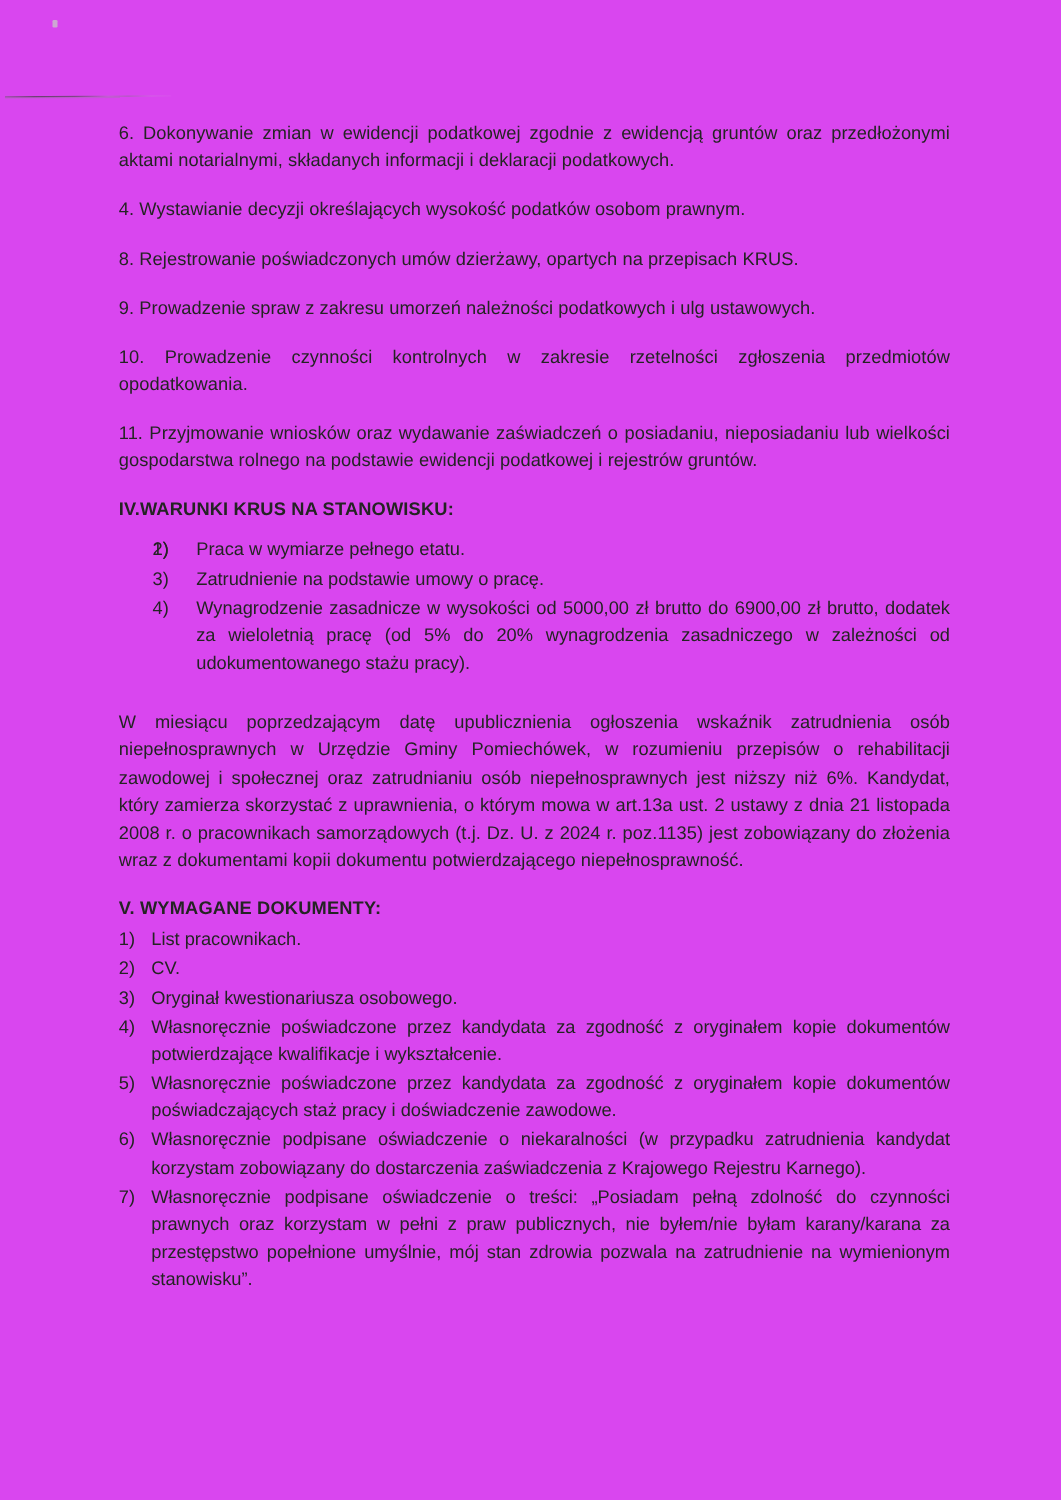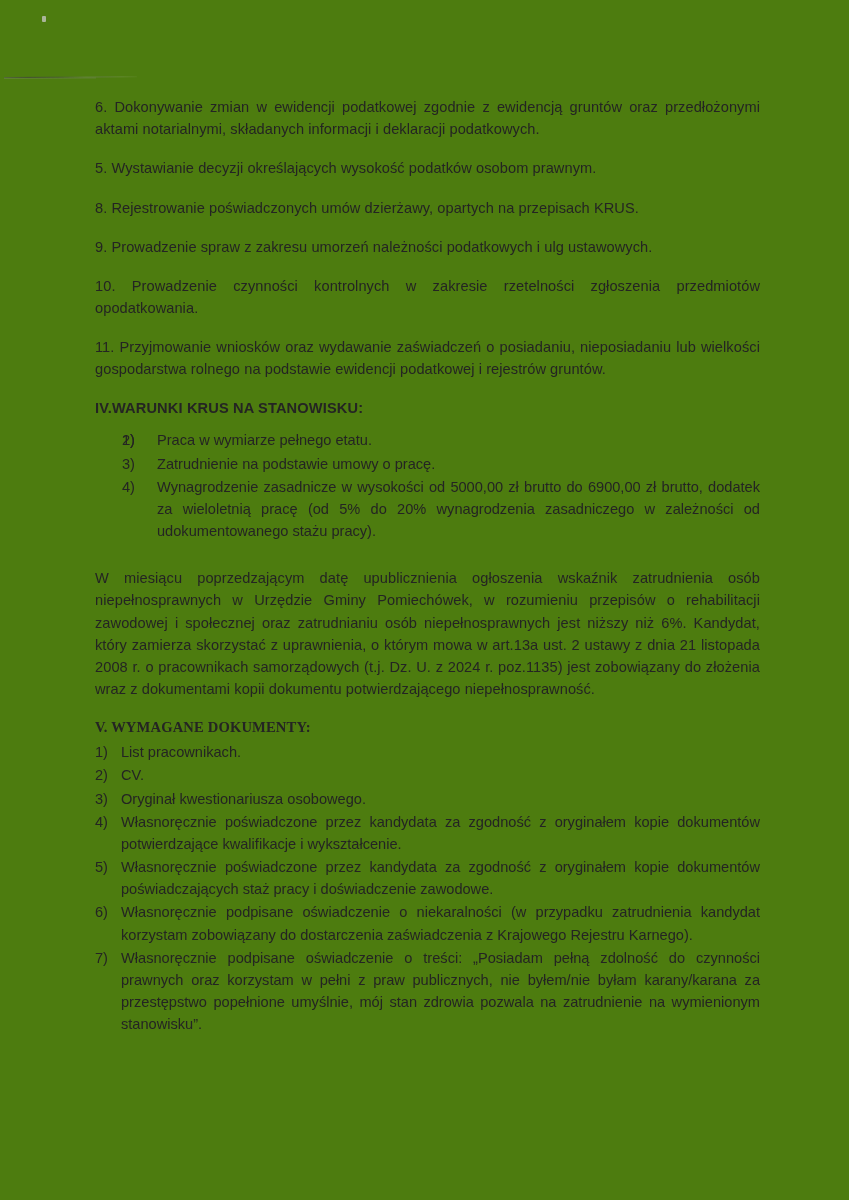--- a/index.html
+++ b/index.html
@@ -6,21 +6,21 @@
   html, body {
     margin: 0;
     padding: 0;
     background: #ffffff;
   }
 
   .page {
     position: relative;
     width: 849px;
     height: 1200px;
-    background: #4d7c0f;
+    background: #d946ef;
     overflow: hidden;
     font-family: "Liberation Sans", "DejaVu Sans", sans-serif;
     color: #20201f;
     -webkit-font-smoothing: antialiased;
   }
 
   
   .scan-speck {
     position: absolute;
     left: 42px;
@@ -83,21 +83,20 @@
     font-weight: bold;
     letter-spacing: .01em;
   }
 
   .heading-v {
     margin: 3px 0 2px 0;
     font-size: 14.6px;
     line-height: 1.5;
     font-weight: bold;
     letter-spacing: .01em;
-    font-family: Liberation Serif, serif;
   }
 
   
   ol.paren-list {
     list-style: none;
     margin: 0 0 16px 0;
     padding: 0;
   }
   ol.paren-list > li {
     position: relative;
@@ -152,21 +151,21 @@
 <body>
 
 <div class="page">
 
   <div class="scan-speck"></div>
   <div class="scan-line"></div>
 
   <div class="content">
 
     <p class="para">6. Dokonywanie zmian w ewidencji podatkowej zgodnie z ewidencją gruntów oraz przedłożonymi aktami notarialnymi, składanych informacji i deklaracji podatkowych.</p>
-    <p class="para">5. Wystawianie decyzji określających wysokość podatków osobom prawnym.</p>
+    <p class="para">4. Wystawianie decyzji określających wysokość podatków osobom prawnym.</p>
     <p class="para">8. Rejestrowanie poświadczonych umów dzierżawy, opartych na przepisach KRUS.</p>
     <p class="para">9. Prowadzenie spraw z zakresu umorzeń należności podatkowych i ulg ustawowych.</p>
     <p class="para">10. Prowadzenie czynności kontrolnych w zakresie rzetelności zgłoszenia przedmiotów opodatkowania.</p>
     <p class="para">11. Przyjmowanie wniosków oraz wydawanie zaświadczeń o posiadaniu, nieposiadaniu lub wielkości gospodarstwa rolnego na podstawie ewidencji podatkowej i rejestrów gruntów.</p>
 
     <h2 class="heading">IV.WARUNKI KRUS NA STANOWISKU:</h2>
 
     <ol class="paren-list">
       <li>
         <span class="marker">1)</span>

